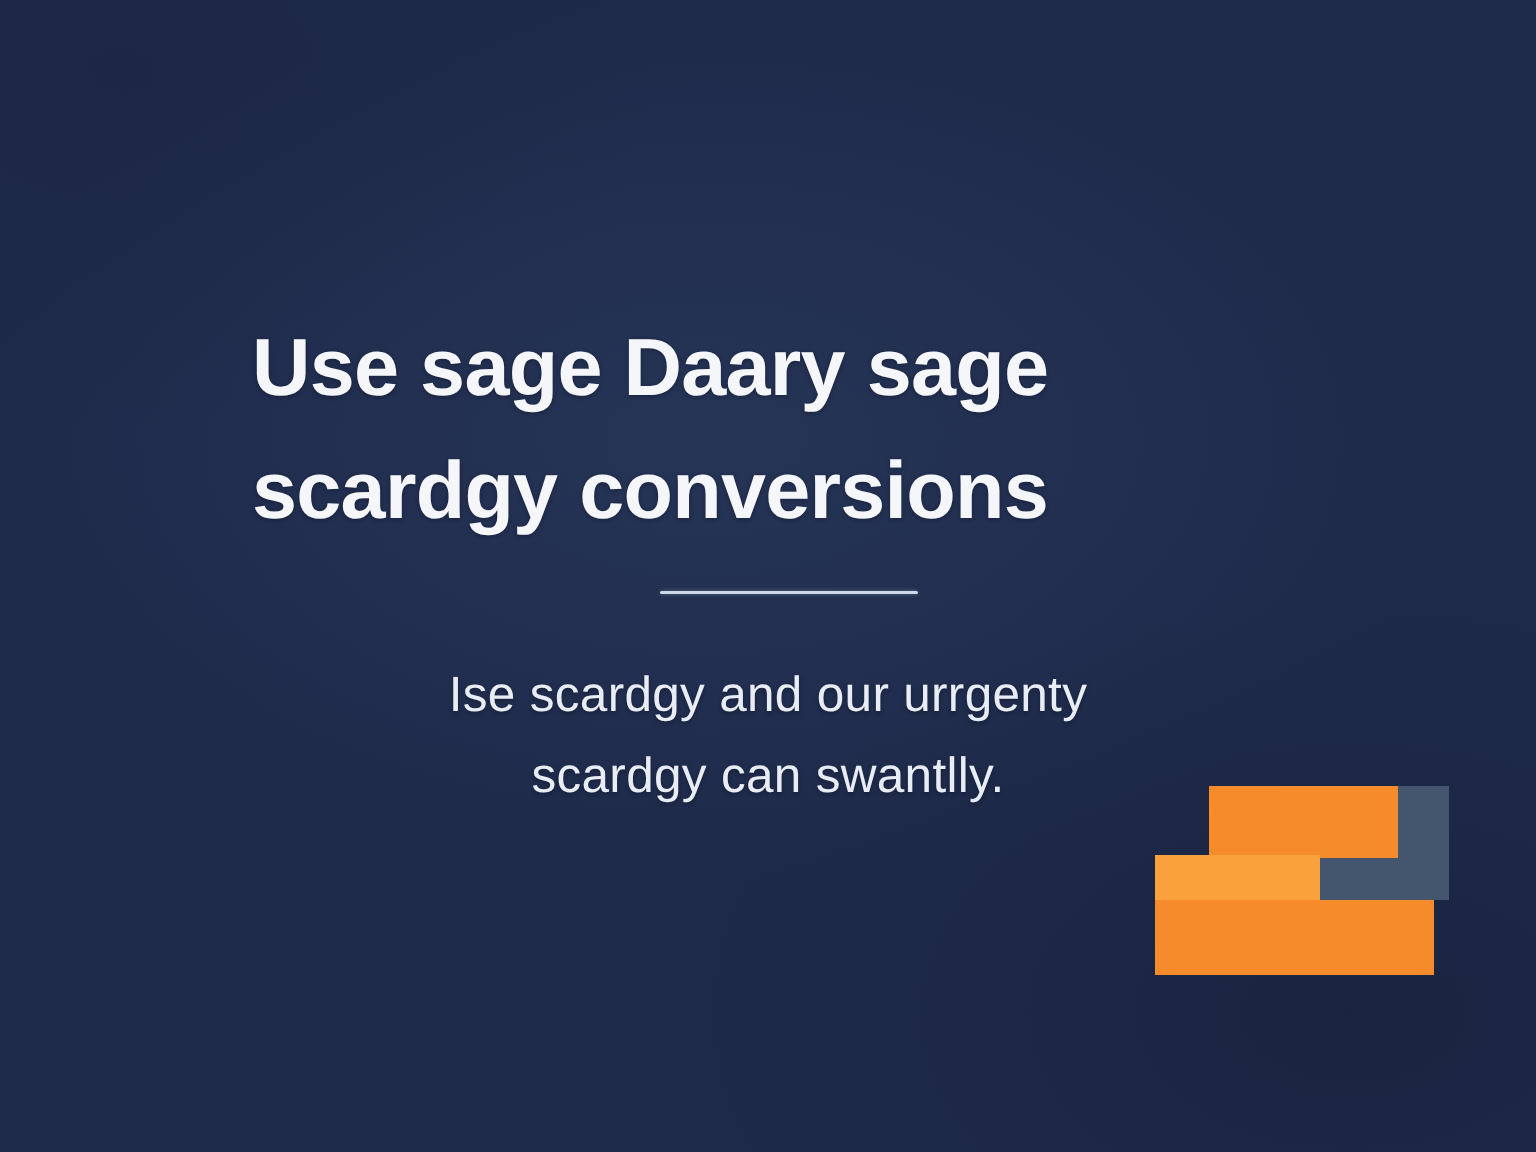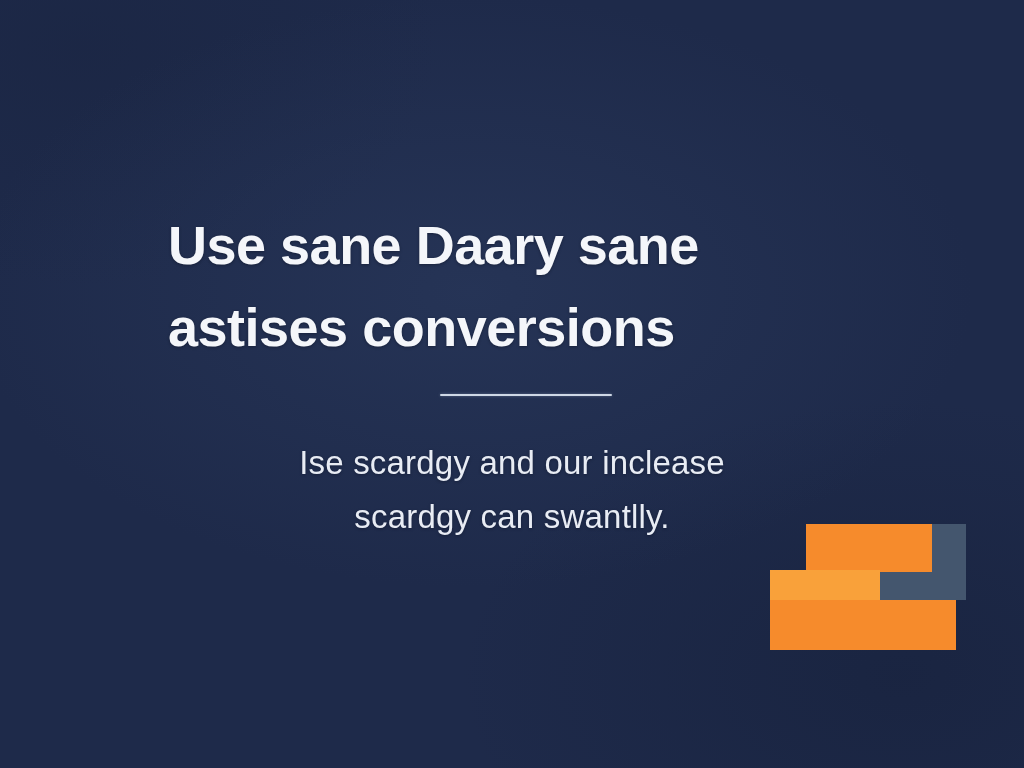--- a/index.html
+++ b/index.html
@@ -137,28 +137,28 @@
 </head>
 <body>
 
 <div class="slide">
 
   <div class="slide-texture"></div>
 
   <div class="content">
 
     <div class="headline">
-      <span class="hl-line">Use sane Daary sane</span>
-      <span class="hl-line">astises conversions</span>
+      <span class="hl-line">Use sage Daary sage</span>
+      <span class="hl-line">scardgy conversions</span>
     </div>
 
     <div class="divider"></div>
 
     <div class="subtitle">
-      <span class="sub-line">Ise scardgy and our inclease</span>
+      <span class="sub-line">Ise scardgy and our urrgenty</span>
       <span class="sub-line">scardgy can swantlly.</span>
     </div>
 
     <div class="logo-mark">
       <div class="logo-block logo-slate"></div>
       <div class="logo-block logo-slate-foot"></div>
       <div class="logo-block logo-orange-top"></div>
       <div class="logo-block logo-orange-mid"></div>
       <div class="logo-block logo-orange-bottom"></div>
     </div>

